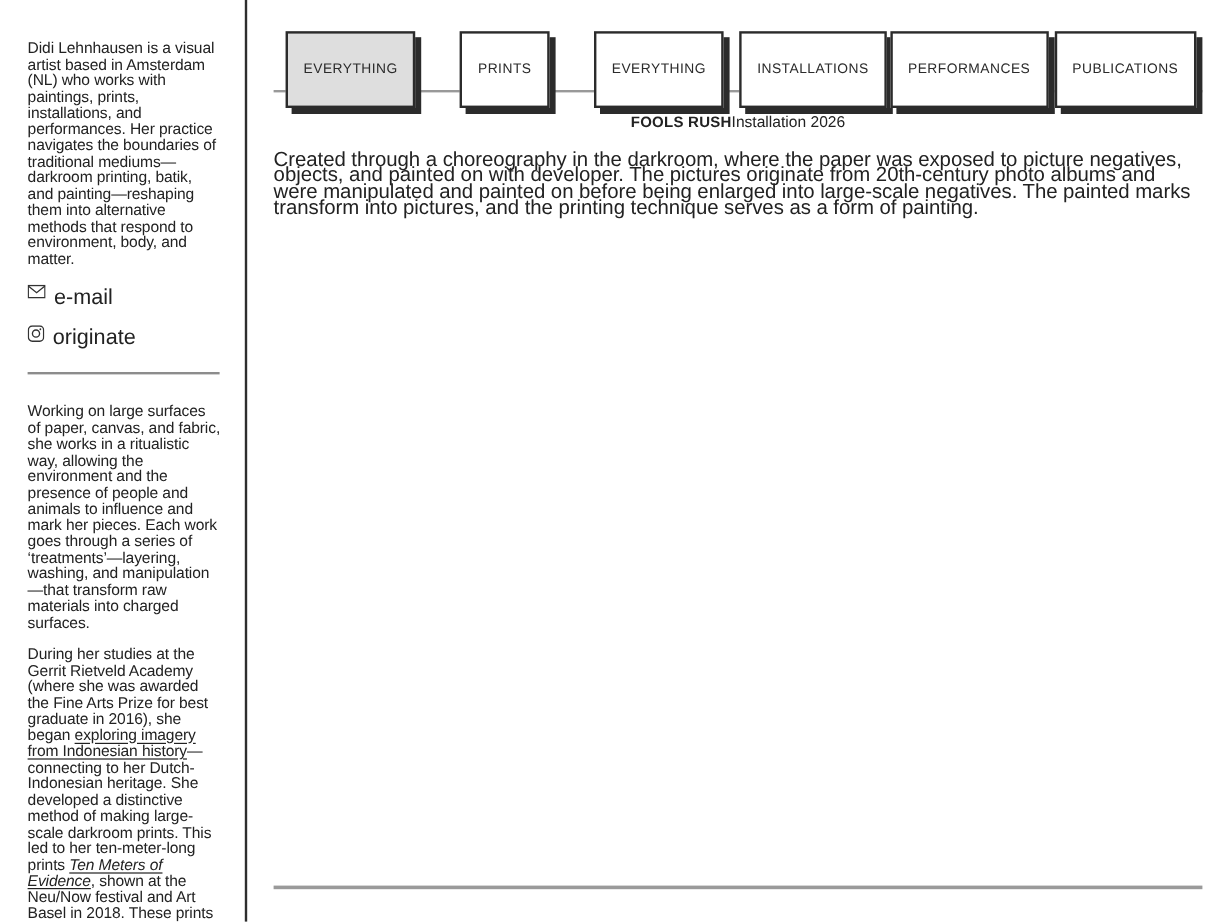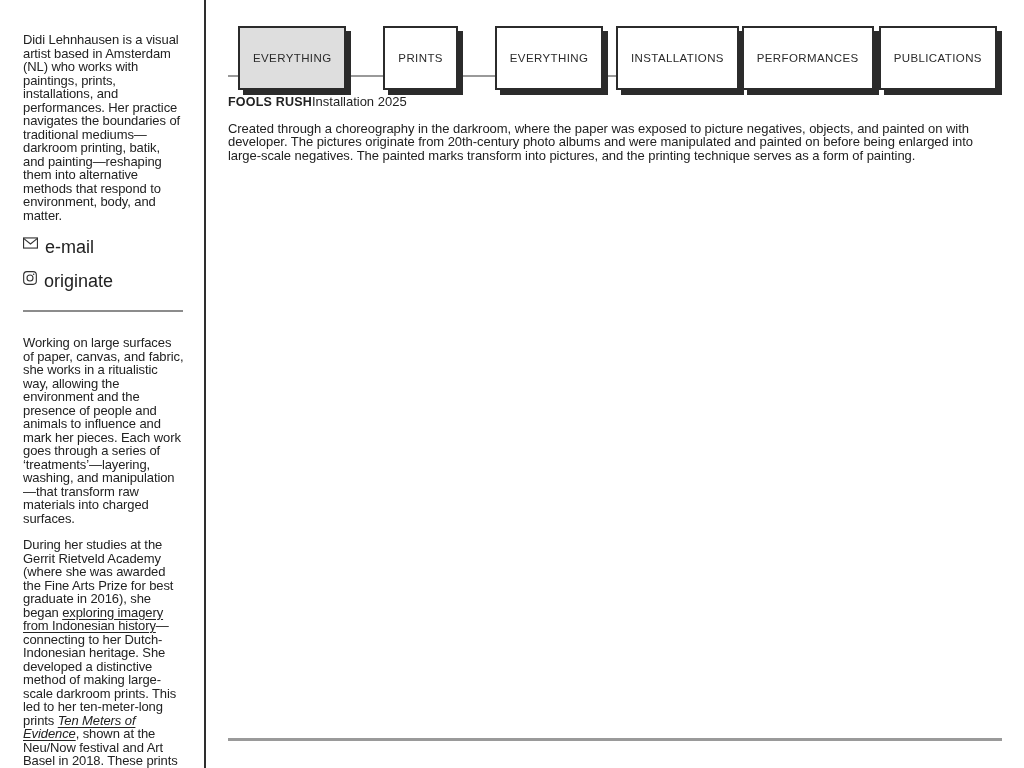--- a/index.html
+++ b/index.html
@@ -88,36 +88,36 @@
   .nav button.active { background: #dedede; }
   .nav-hr {
     border: none;
     height: 2px;
     background: #999999;
     margin: 13px 0 0 0;
   }
   .project-header {
     margin-top: 18px;
     display: flex;
-    justify-content: flex-start;
+    justify-content: center;
     align-items: flex-start;
   }
   .project-title {
     font-weight: 700;
     font-size: 12.5px;
     letter-spacing: 0.2px;
   }
   .project-meta {
     text-align: right;
     font-size: 13px;
     line-height: 13.5px;
   }
   .project-meta .materials { font-style: italic; }
   .project-desc {
-    font-size: 13px;
+    font-size: 17px;
     line-height: 13.4px;
     letter-spacing: -0.05px;
   }
   .bottom-hr {
     position: absolute;
     left: 228px; right: 22px;
     top: 738px;
     height: 3px;
     background: #9a9a9a;
   }
@@ -166,20 +166,20 @@
     <button>INSTALLATIONS</button>
     <button>PERFORMANCES</button>
     <button>PUBLICATIONS</button>
   </nav>
 
   <hr class="nav-hr">
 
   <div class="project-header">
     <div class="project-title">FOOLS RUSH</div>
     <div class="project-meta">
-      <div>Installation 2025</div>
+      <div>Installation 2026</div>
     </div>
   </div>
 
   <p class="project-desc">Created through a choreography in the darkroom, where the paper was exposed to picture negatives, objects, and painted on with developer. The pictures originate from 20th-century photo albums and were manipulated and painted on before being enlarged into large-scale negatives. The painted marks transform into pictures, and the printing technique serves as a form of painting.</p>
 </main>
 
 <div class="bottom-hr"></div>
 
 </body></html>

